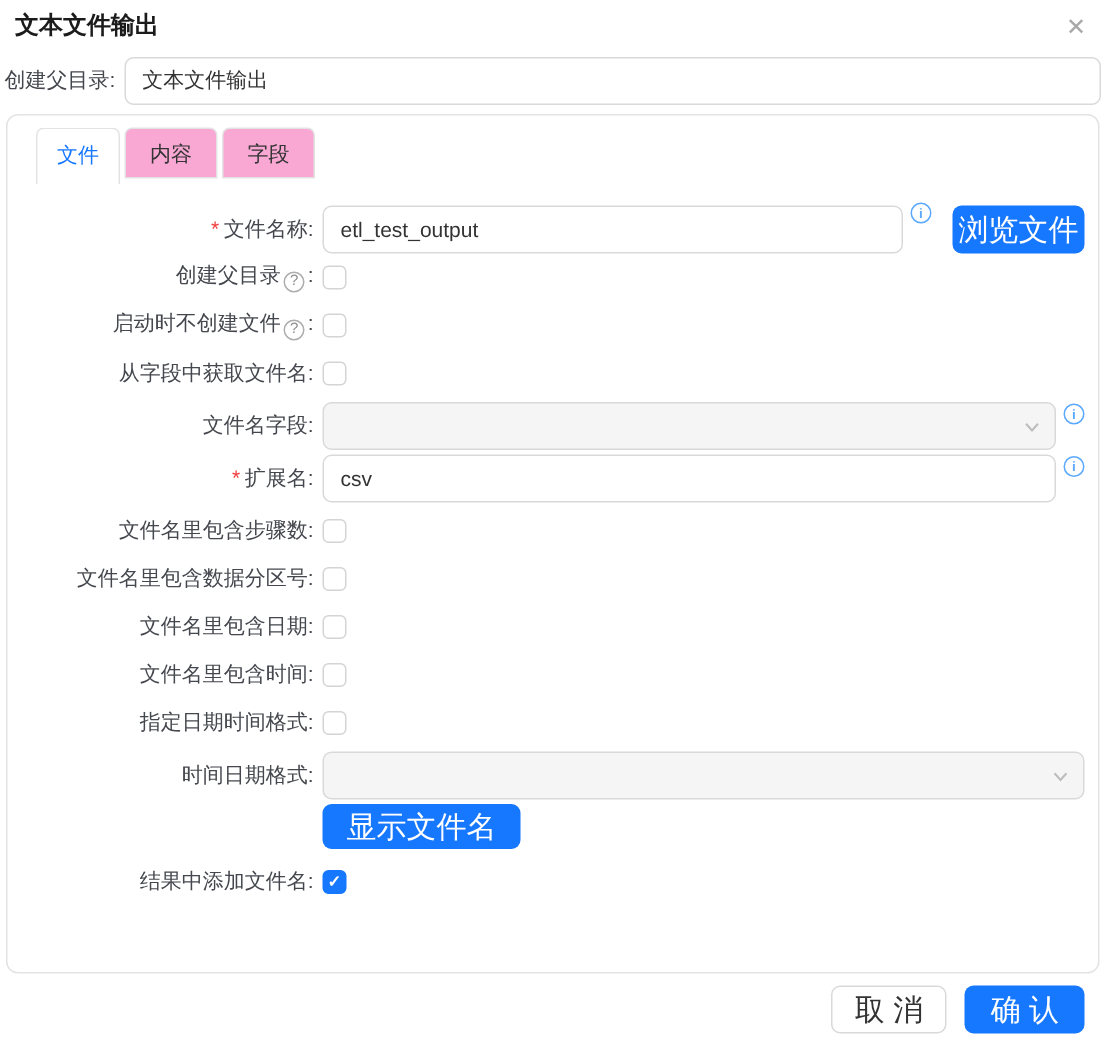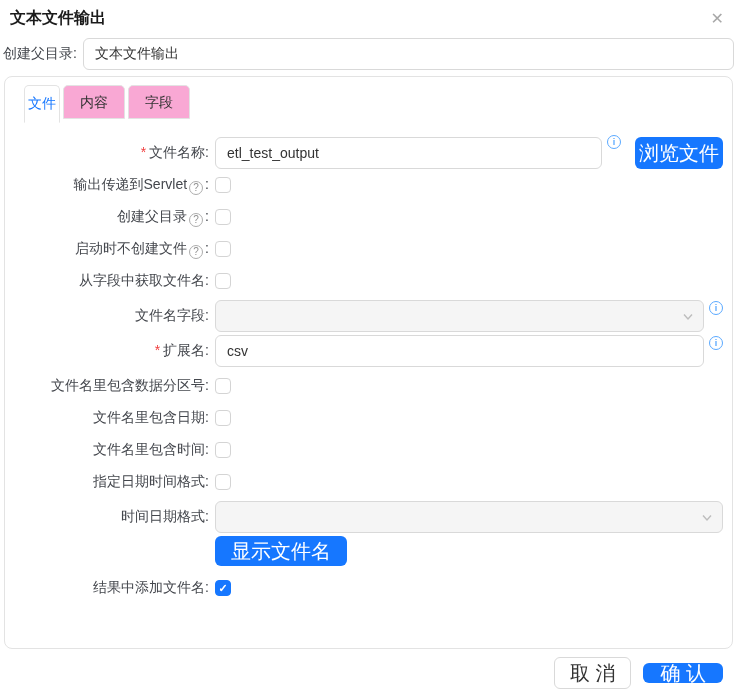--- a/index.html
+++ b/index.html
@@ -17,21 +17,21 @@
   .step-label { white-space:nowrap; margin-right:6px; }
   .text-input { height:32px; border:1px solid #d9d9d9; border-radius:6px; padding:0 11px;
                 font-family:inherit; font-size:14px; color:#333; outline:none; background:#fff; }
   .step-input { flex:1; }
 
   
   .card { margin:0 4px; border:1px solid #e3e3e3; border-radius:8px; height:573px; background:#fff; }
   .tabbar { display:flex; align-items:flex-start; padding:8px 0 0 19px; }
   .tab { height:34px; line-height:32px; padding:0 16px; border:1px solid #e3e3e3; background:#f9a8d4;
          border-radius:5px 5px 0 0; margin-right:3px; cursor:pointer; color:#333; }
-  .tab.active { height:38px; line-height:34px; background:#fff; color:#1677ff; border-bottom:1px solid #fff; padding:0 3px; }
+  .tab.active { height:38px; line-height:34px; background:#fff; color:#1677ff; border-bottom:1px solid #fff; padding:0 13px; }
 
   
   .form { padding:14px 9px 0 0; }
   .frow { display:flex; align-items:center; min-height:32px; }
   .frow.gap { margin:3px 0; }
   .frow.btnrow { margin-top:3px; min-height:30px; }
   .frow.last { margin-top:6px; }
   .flabel { width:204px; flex:none; text-align:right; white-space:nowrap; margin-right:6px; }
   .req { color:#f03e3e; margin-right:3px; }
   .help-icon { display:inline-block; width:14px; height:14px; line-height:12px; border:1px solid #adadad;
@@ -51,21 +51,21 @@
 
   .btn { display:inline-flex; align-items:center; justify-content:center; border:none; border-radius:6px;
          font-family:inherit; font-size:20px; cursor:pointer; }
   .btn-primary { background:#1677ff; color:#fff; }
   .browse-btn { margin-left:auto; width:88px; height:32px; }
   .show-btn { height:30px; padding:0 16px; }
 
   
   .footer { display:flex; justify-content:flex-end; align-items:center; margin:8px 14px 0 0; gap:12px; }
   .btn-cancel { height:32px; padding:0 15px; background:#fff; border:1px solid #d9d9d9; color:#333; border-radius:6px; }
-  .btn-confirm { height:20px; padding:1px 17px; }
+  .btn-confirm { height:32px; padding:1px 17px; }
 </style>
 </head>
 <body>
 
 <div class="dialog">
 
   <div class="dlg-header">
     <div class="dlg-title">文本文件输出</div>
     <span class="close-btn">✕</span>
   </div>
@@ -92,26 +92,20 @@
 
       <div class="frow">
         <div class="flabel">
           <span class="req">*</span><span>文件名称:</span>
         </div>
         <input class="text-input w-filename" value="etl_test_output" style="">
         <span class="info-icon">i</span>
         <button class="btn btn-primary browse-btn">浏览文件</button>
       </div>
 
-      <div class="frow">
-        <div class="flabel">
-          <span>输出传递到Servlet</span><span class="help-icon">?</span><span>:</span>
-        </div>
-        <span class="checkbox"></span>
-      </div>
 
       <div class="frow">
         <div class="flabel">
           <span>创建父目录</span><span class="help-icon">?</span><span>:</span>
         </div>
         <span class="checkbox"></span>
       </div>
 
       <div class="frow">
         <div class="flabel">
@@ -136,20 +130,24 @@
       </div>
 
       <div class="frow gap">
         <div class="flabel">
           <span class="req">*</span><span>扩展名:</span>
         </div>
         <input class="text-input w-ext" value="csv" style="">
         <span class="info-icon mid">i</span>
       </div>
 
+      <div class="frow">
+        <div class="flabel">文件名里包含步骤数:</div>
+        <span class="checkbox"></span>
+      </div>
 
       <div class="frow">
         <div class="flabel">文件名里包含数据分区号:</div>
         <span class="checkbox"></span>
       </div>
 
       <div class="frow">
         <div class="flabel">文件名里包含日期:</div>
         <span class="checkbox"></span>
       </div>

